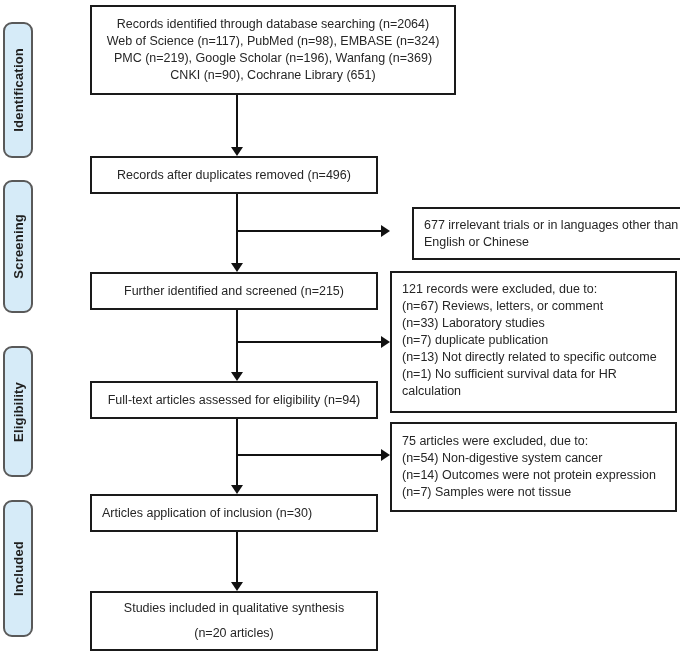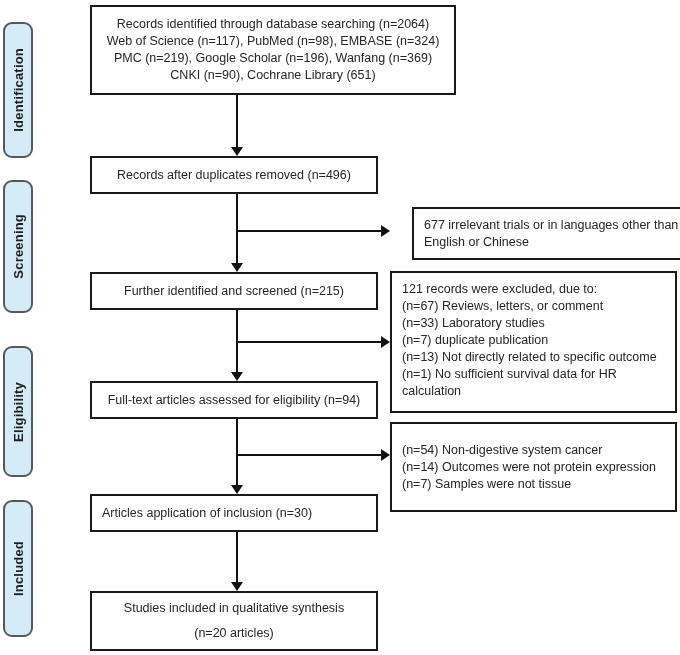--- a/index.html
+++ b/index.html
@@ -91,20 +91,21 @@
   <div class="fbox left" style="left:390px;top:271px;width:287px;height:142px;justify-content:flex-start;padding-top:8px;">
     <div>121 records were excluded, due to:</div>
     <div>(n=67) Reviews, letters, or comment</div>
     <div>(n=33) Laboratory studies</div>
     <div>(n=7) duplicate publication</div>
     <div>(n=13) Not directly related to specific outcome</div>
     <div>(n=1) No sufficient survival data for HR calculation</div>
   </div>
 
   <div class="fbox left" style="left:390px;top:422px;width:287px;height:90px;">
+    <div>75 articles were excluded, due to:</div>
     <div>(n=54) Non-digestive system cancer</div>
     <div>(n=14) Outcomes were not protein expression</div>
     <div>(n=7) Samples were not tissue</div>
   </div>
 
   <div class="vline" style="left:236px;top:95px;height:53px;"></div>
   <div class="arr-down" style="left:231px;top:147px;"></div>
 
   <div class="vline" style="left:236px;top:194px;height:69px;"></div>
   <div class="arr-down" style="left:231px;top:263px;"></div>

